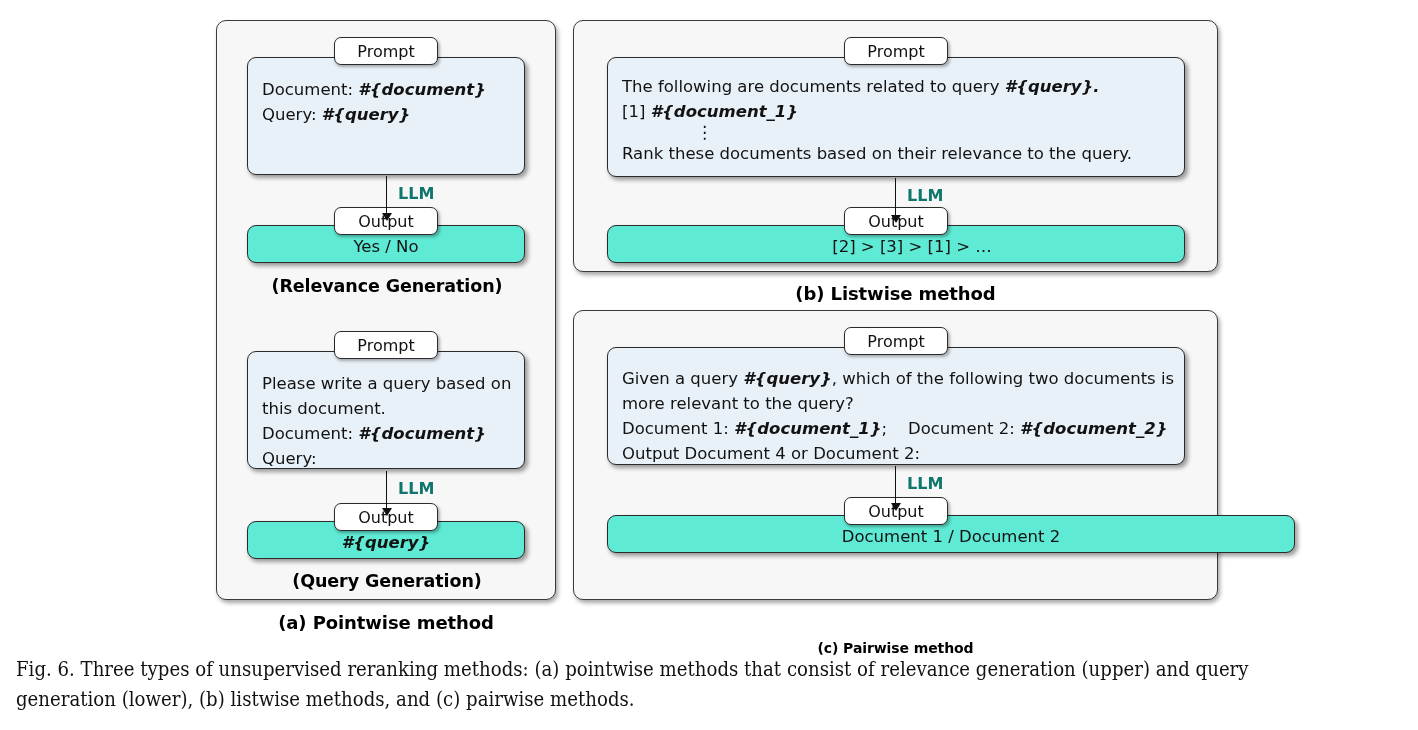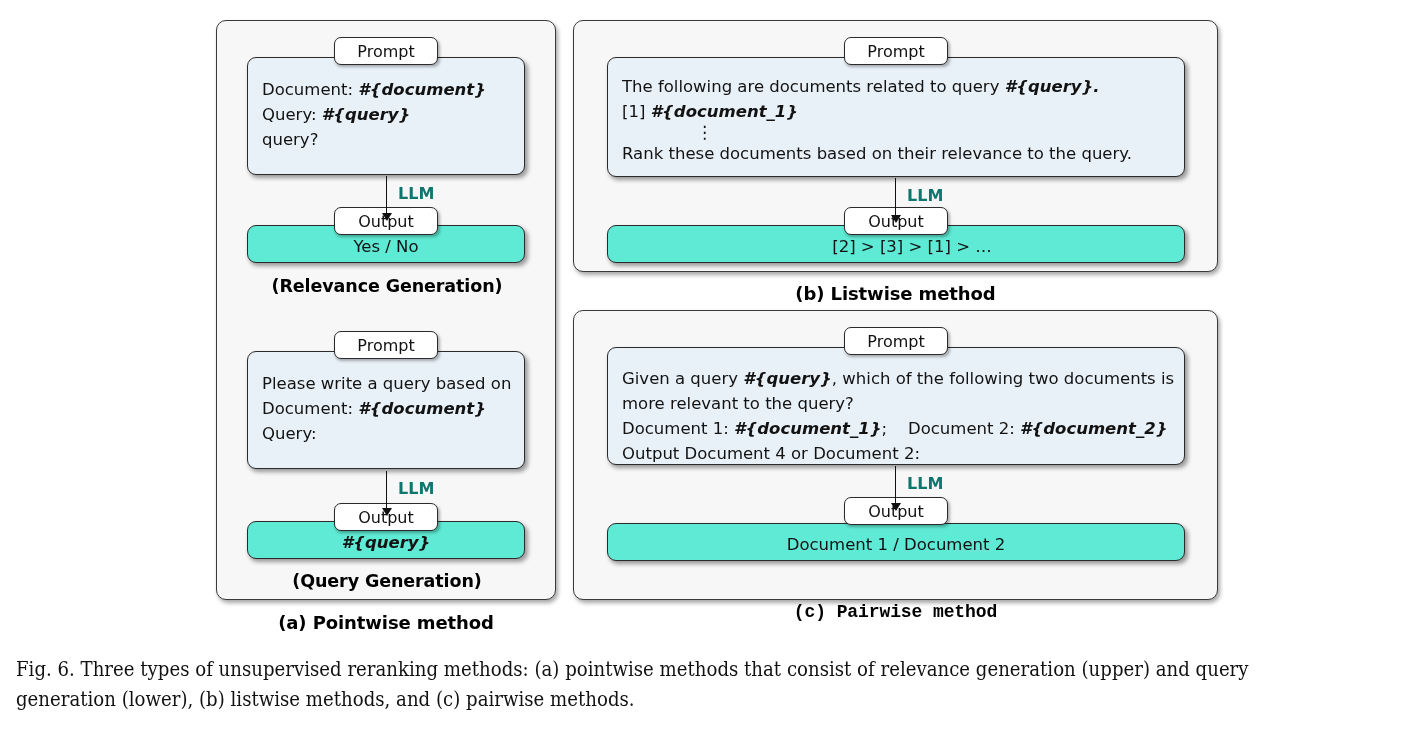--- a/index.html
+++ b/index.html
@@ -130,21 +130,20 @@
 </style>
 </head>
 <body>
 
 <div class="panel" style="left:216px; top:20px; width:340px; height:580px;">
 
   <div class="flowblock prompt" style="left:30px; top:36px; width:278px; height:118px;">
     <div class="block-body" style="top:19px;">
       <div class="block-line"><span>Document: </span><span class="var">#{document}</span></div>
       <div class="block-line"><span>Query: </span><span class="var">#{query}</span></div>
-      <div class="block-line"><span>query?</span></div>
     </div>
   </div>
   <div class="tab-chip" style="left:117px; top:16px; width:104px; height:28px;">Prompt</div>
 
   <div class="arrow-wrap" style="left:169px; top:155px; width:12px; height:46px;">
     <div class="arrow-line" style="height:37px;"></div>
     <div class="arrow-head" style="top:37px;"></div>
     <div class="arrow-label" style="left:12px; top:8px;">LLM</div>
   </div>
 
@@ -153,20 +152,21 @@
       <div class="block-line"><span>Yes / No</span></div>
     </div>
   </div>
   <div class="tab-chip" style="left:117px; top:186px; width:104px; height:28px;">Output</div>
 
   <div class="panel-caption" style="left:0px; top:255px; width:340px;">(Relevance Generation)</div>
 
   <div class="flowblock prompt" style="left:30px; top:330px; width:278px; height:118px;">
     <div class="block-body" style="top:19px;">
       <div class="block-line"><span>Please write a query based on</span></div>
+      <div class="block-line"><span>this document.</span></div>
       <div class="block-line"><span>Document: </span><span class="var">#{document}</span></div>
       <div class="block-line"><span>Query:</span></div>
     </div>
   </div>
   <div class="tab-chip" style="left:117px; top:310px; width:104px; height:28px;">Prompt</div>
 
   <div class="arrow-wrap" style="left:169px; top:450px; width:12px; height:46px;">
     <div class="arrow-line" style="height:37px;"></div>
     <div class="arrow-head" style="top:37px;"></div>
     <div class="arrow-label" style="left:12px; top:8px;">LLM</div>
@@ -225,23 +225,23 @@
     </div>
   </div>
   <div class="tab-chip" style="left:270px; top:16px; width:104px; height:28px;">Prompt</div>
 
   <div class="arrow-wrap" style="left:321px; top:155px; width:12px; height:46px;">
     <div class="arrow-line" style="height:37px;"></div>
     <div class="arrow-head" style="top:37px;"></div>
     <div class="arrow-label" style="left:12px; top:8px;">LLM</div>
   </div>
 
-  <div class="flowblock output" style="left:33px; top:212px; width:578px; height:38px;">
+  <div class="flowblock output" style="left:33px; top:204px; width:688px; height:38px;">
     <div class="block-body centered" style="top:8px;">
       <div class="block-line"><span>Document 1 / Document 2</span></div>
     </div>
   </div>
   <div class="tab-chip" style="left:270px; top:186px; width:104px; height:28px;">Output</div>
 </div>
 
-<div class="panel-caption" style="left:573px; top:602px; width:645px; font-size:18px;font-family:Liberation Mono, monospace;">(c) Pairwise method</div>
+<div class="panel-caption" style="left:573px; top:640px; width:645px; font-size:14px;">(c) Pairwise method</div>
 
 <div class="figure-caption">Fig. 6. Three types of unsupervised reranking methods: (a) pointwise methods that consist of relevance generation (upper) and query generation (lower), (b) listwise methods, and (c) pairwise methods.</div>
 
 </body></html>

